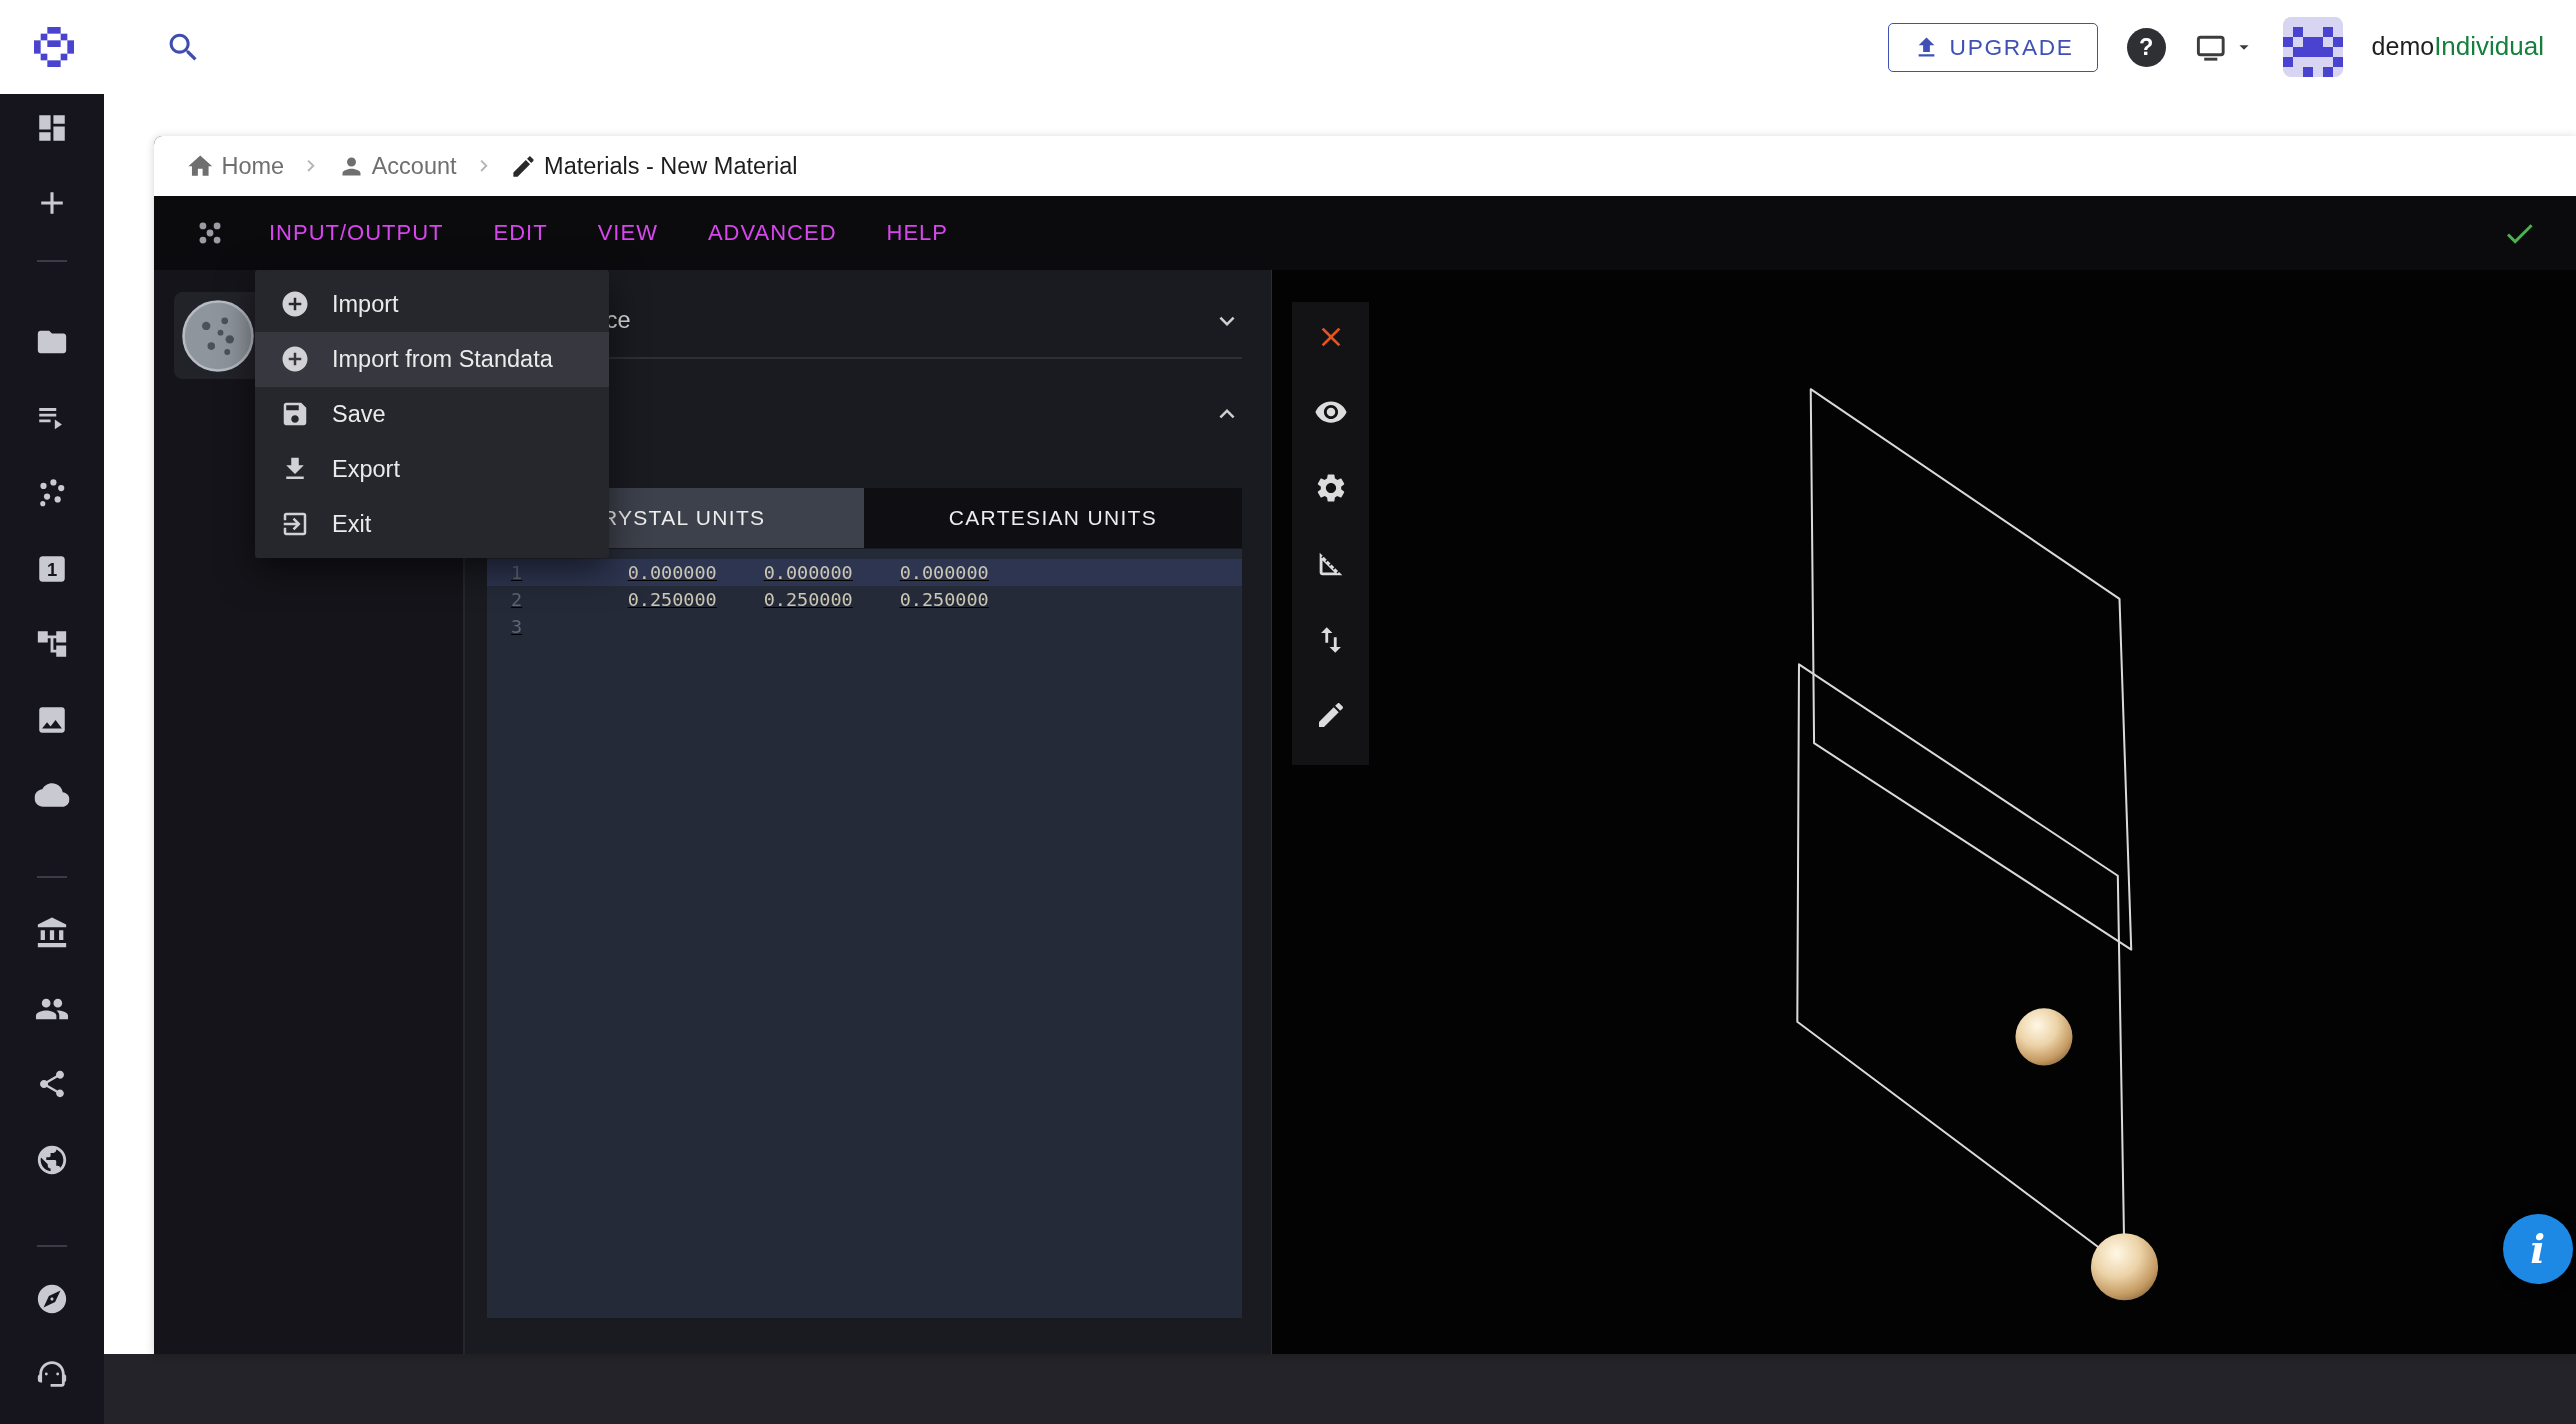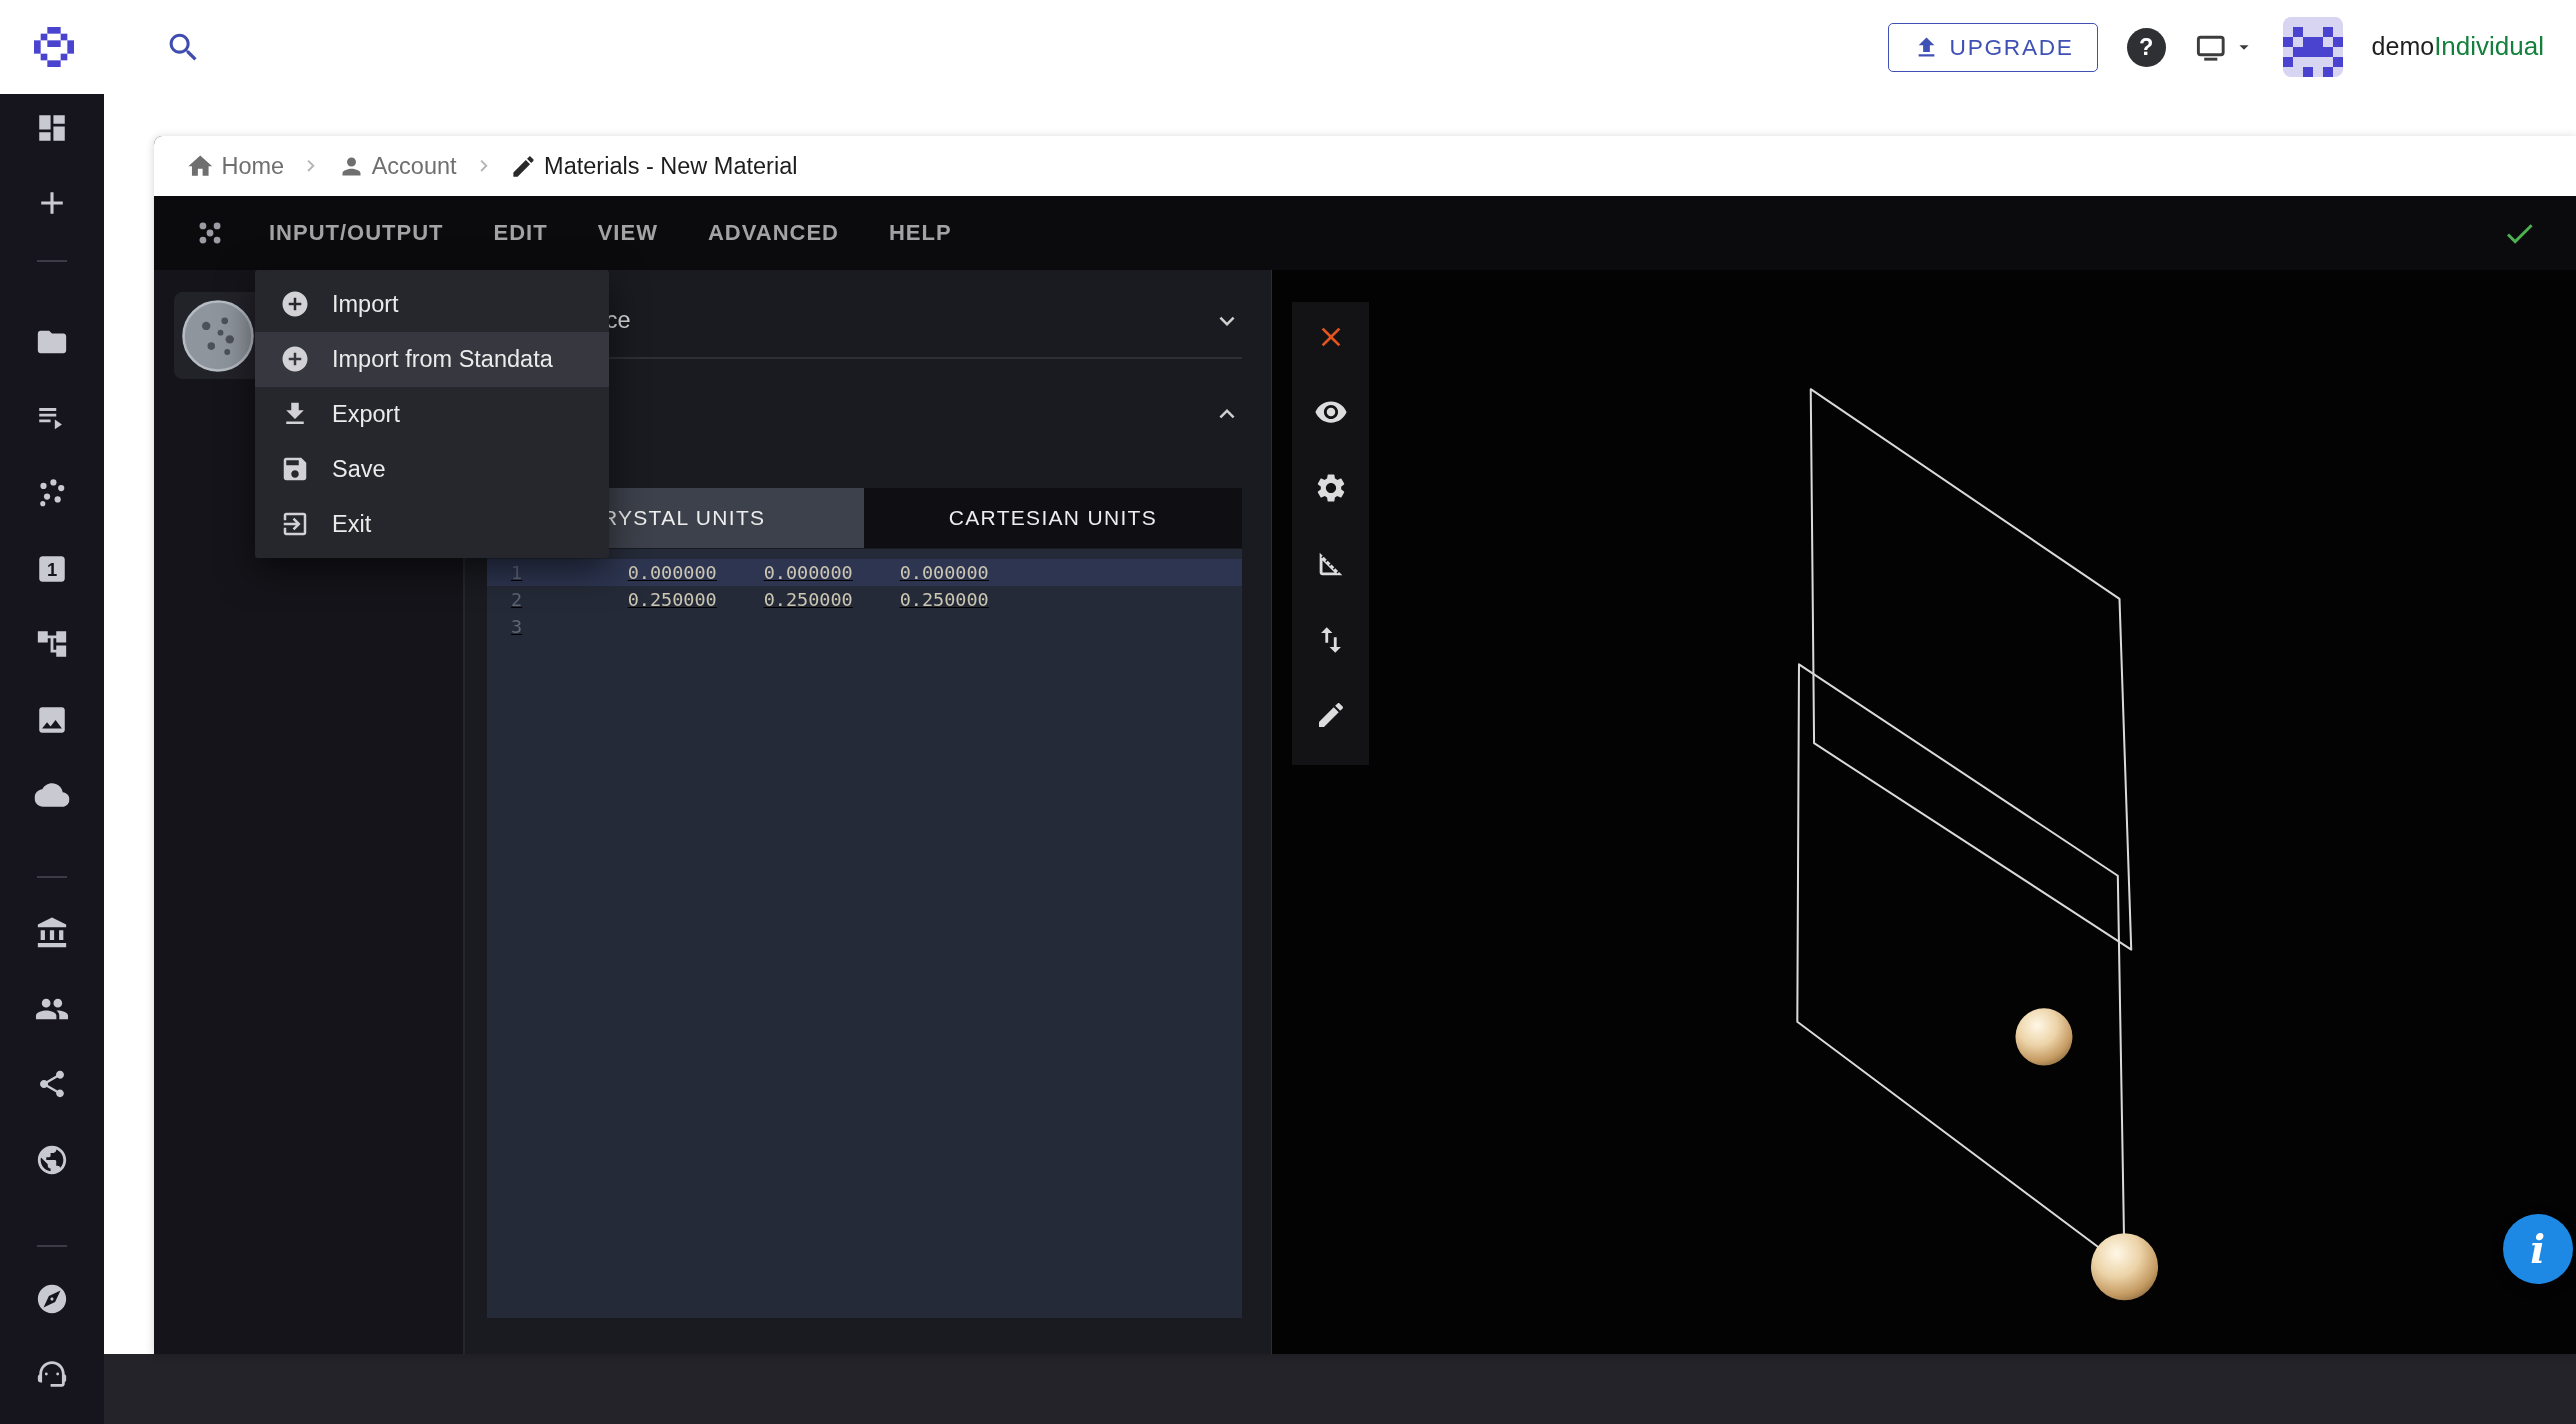--- a/index.html
+++ b/index.html
@@ -37,21 +37,21 @@
     border-radius:8.4px 0 0 0; overflow:hidden; z-index:10; background:#1a1b21;
     box-shadow:0 1.7px 10px rgba(0,0,0,.18); }
 
   .breadcrumb { height:60px; background:#fff; display:flex; align-items:center; padding-left:32px; }
   .crumb { display:flex; align-items:flex-end; gap:7px; color:#6f6f6f; font-size:23.5px; cursor:pointer; }
   .crumb.current { color:#1d1d1d; font-weight:500; cursor:default; }
   .crumb-sep { margin:0 15px; color:#b5b5b5; }
 
   .menubar { height:74px; background:#0b0b0e; display:flex; align-items:center; padding:0 39px; }
   .menubar .mlogo { margin-right:42px; }
-  .menu-item { color:#a3a3a3; font-size:22px; letter-spacing:1px; margin-right:50px; font-weight:700; cursor:pointer; }
+  .menu-item { color:#d946ef; font-size:22px; letter-spacing:1px; margin-right:50px; font-weight:400; cursor:pointer; }
   .menubar .check { margin-left:auto; cursor:pointer; }
 
   .content { position:relative; height:1084px; display:flex; background:#14141a; }
 
   
   .panel-gutter { width:309px; background:#14141a; position:relative; }
   .material-tile { position:absolute; left:20px; top:22px; width:87px; height:87px;
     background:#222229; border-radius:8.4px; display:flex; align-items:center; justify-content:center; cursor:pointer; }
   .panel-vdivider { width:1.7px; background:#26262c; }
   .panel-main { width:806px; background:#1a1b21; position:relative; }
@@ -459,32 +459,32 @@
     <span class="io-ic">
       <svg width="30" height="30" viewBox="0 0 24 24" fill="currentColor">
           <path d="M12 2C6.48 2 2 6.48 2 12s4.48 10 10 10 10-4.48 10-10S17.52 2 12 2zm5 11h-4v4h-2v-4H7v-2h4V7h2v4h4v2z"></path>
         </svg>
     </span>
     <span>Import from Standata</span>
   </div>
   <div class="io-item">
     <span class="io-ic">
       <svg width="30" height="30" viewBox="0 0 24 24" fill="currentColor">
-          <path d="M19 9h-4V3H9v6H5l7 7 7-7zM5 18v2h14v-2H5z"></path>
-        </svg>
-    </span>
-    <span>Export</span>
+          <path d="M17 3H5c-1.11 0-2 .9-2 2v14c0 1.1.89 2 2 2h14c1.1 0 2-.9 2-2V7l-4-4zm-5 16c-1.66 0-3-1.34-3-3s1.34-3 3-3 3 1.34 3 3-1.34 3-3 3zm3-10H5V5h10v4z"></path>
+        </svg>
+    </span>
+    <span>Save</span>
   </div>
   <div class="io-item">
     <span class="io-ic">
       <svg width="30" height="30" viewBox="0 0 24 24" fill="currentColor">
-          <path d="M17 3H5c-1.11 0-2 .9-2 2v14c0 1.1.89 2 2 2h14c1.1 0 2-.9 2-2V7l-4-4zm-5 16c-1.66 0-3-1.34-3-3s1.34-3 3-3 3 1.34 3 3-1.34 3-3 3zm3-10H5V5h10v4z"></path>
-        </svg>
-    </span>
-    <span>Save</span>
+          <path d="M19 9h-4V3H9v6H5l7 7 7-7zM5 18v2h14v-2H5z"></path>
+        </svg>
+    </span>
+    <span>Export</span>
   </div>
   <div class="io-item">
     <span class="io-ic">
       <svg width="30" height="30" viewBox="0 0 24 24" fill="currentColor">
           <path d="M10.09 15.59L11.5 17l5-5-5-5-1.41 1.41L12.67 11H3v2h9.67l-2.58 2.59zM19 3H5c-1.11 0-2 .9-2 2v4h2V5h14v14H5v-4H3v4c0 1.1.89 2 2 2h14c1.1 0 2-.9 2-2V5c0-1.1-.9-2-2-2z"></path>
         </svg>
     </span>
     <span>Exit</span>
   </div>
 </div>

